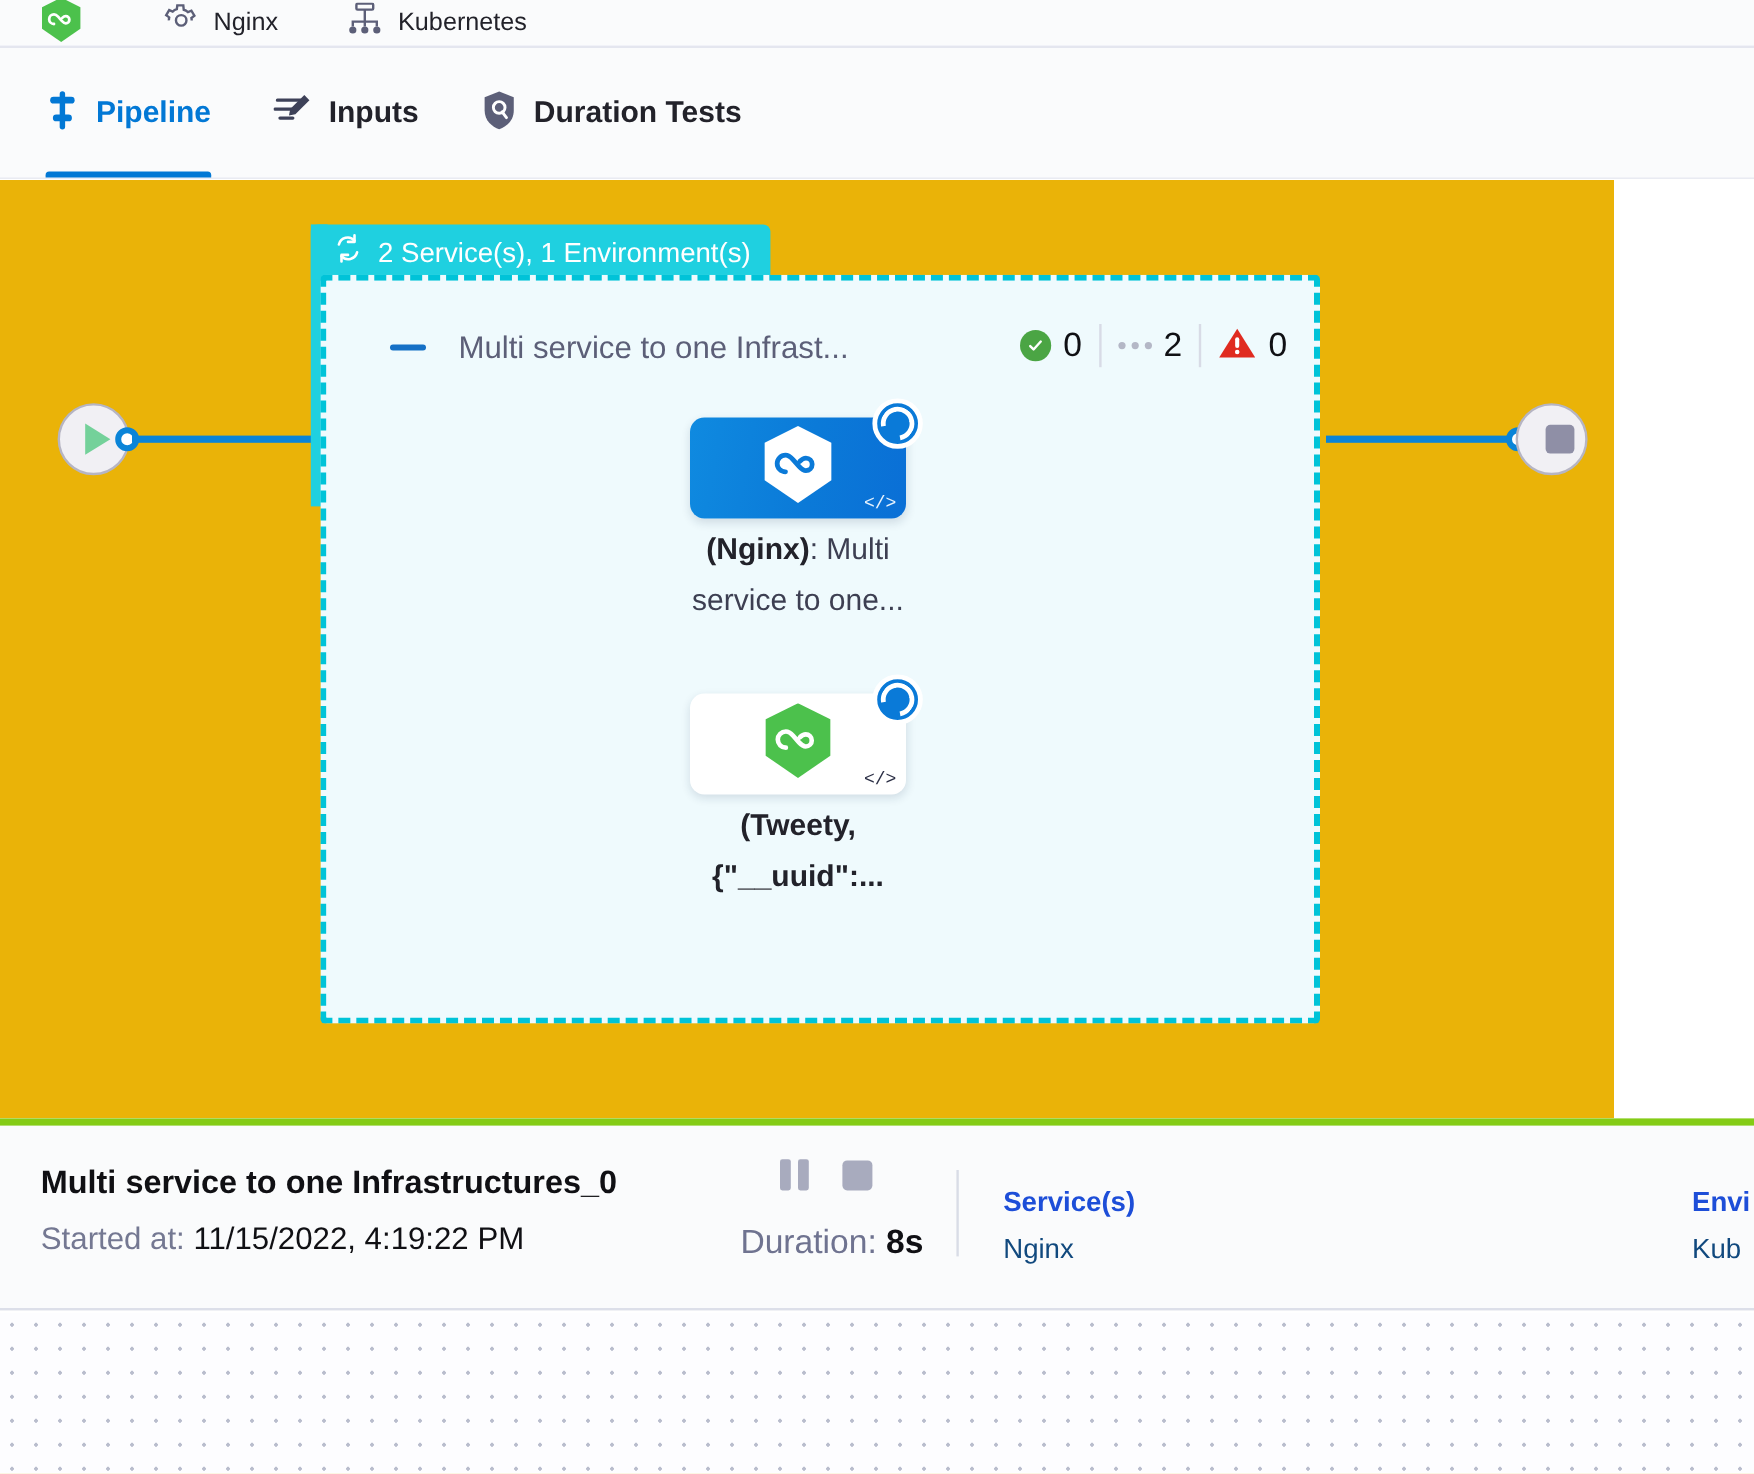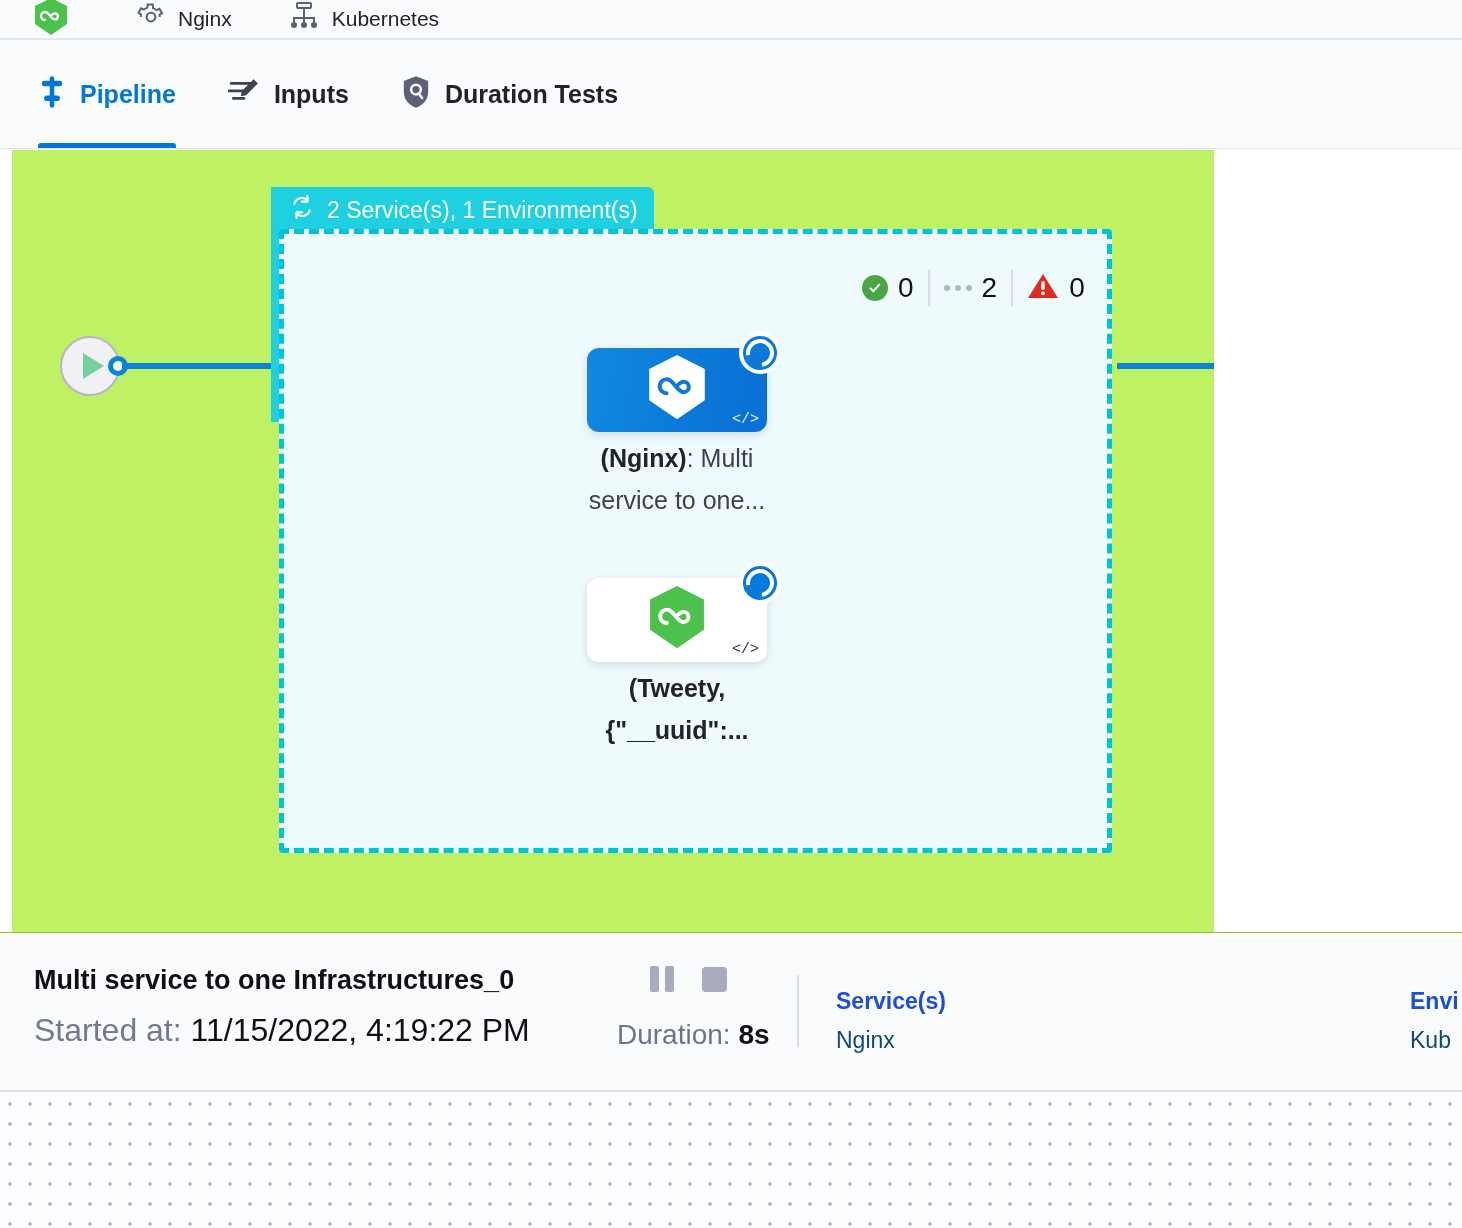--- a/index.html
+++ b/index.html
@@ -48,22 +48,22 @@
     font-size: 25px; font-weight: 700; color: #22222a; white-space: nowrap;
   }
   .tab.active .tab-label { color: #0278d5; }
   .tab.active::after {
     content: ""; position: absolute; left: 0; right: 0; bottom: 0;
     height: 5px; background: #0278d5; border-radius: 3px 3px 0 0;
   }
 
   
   .canvas {
-    position: absolute; top: 150px; left: 12px; width: 1202px; height: 782px;
-    background: #bef264;
+    position: absolute; top: 150px; left: 0; width: 1345px; height: 782px;
+    background: #eab308;
     overflow: hidden;
   }
 
   
   .term-node {
     position: absolute; width: 60px; height: 60px; border-radius: 50%;
     background: #f1f0f4; border: 2px solid #b6b5c3;
     display: flex; align-items: center; justify-content: center;
   }
   .play-tri {
@@ -163,30 +163,30 @@
   .step-label {
     margin-top: 5px; width: 230px; text-align: center;
     font-size: 25px; line-height: 42px; color: #3d3f52;
   }
   .step-label b { font-weight: 700; color: #22222a; }
 
   
   .detail {
     position: absolute; top: 932px; left: 0; width: 1462px; height: 160px;
     background: #fafbfc;
-    border-top: 1px solid #84cc16;
+    border-top: 6px solid #84cc16;
     border-bottom: 2px solid #dcdfe9;
   }
   .detail-title {
     position: absolute; left: 34px; top: 32px;
     font-size: 27px; font-weight: 700; color: #101014; white-space: nowrap;
   }
   .detail-sub {
     position: absolute; left: 34px; top: 79px;
-    font-size: 32px; color: #101014; white-space: nowrap;
+    font-size: 26px; color: #101014; white-space: nowrap;
   }
   .detail-sub .muted { color: #747892; }
   .playback {
     position: absolute; left: 650px; top: 966px;
     display: flex; align-items: center; gap: 28px;
   }
   .pause-ico { display: flex; gap: 6px; }
   .pause-ico i { display: block; width: 9px; height: 26px; border-radius: 2px; background: #a8abbe; }
   .stop-ico { width: 25px; height: 25px; border-radius: 4px; background: #a8abbe; }
   .duration {
@@ -301,20 +301,24 @@
           <path d="M5 9a7 7 0 0 1 12-3" fill="none" stroke="#ffffff" stroke-width="2" stroke-linecap="round"></path>
           <path d="M19 15a7 7 0 0 1-12 3" fill="none" stroke="#ffffff" stroke-width="2" stroke-linecap="round"></path>
           <path d="M17 2v5h-5M7 22v-5h5" fill="none" stroke="#ffffff" stroke-width="2" stroke-linecap="round" stroke-linejoin="round"></path>
         </svg>
       </span>
       <span>2 Service(s), 1 Environment(s)</span>
     </div>
 
     <div class="stage-box" style="left:267px; top:79px; width:833px; height:624px;"></div>
 
+    <div class="stage-head" style="left:325px; top:124px;">
+      <div class="collapse-dash"></div>
+      <div class="stage-title" style="margin-left:27px;">Multi service to one Infrast...</div>
+    </div>
 
     <div class="counters" style="left:836px; top:120px;">
       <div class="counter">
         <span class="ok-badge">
           <svg width="16" height="16" viewBox="0 0 16 16">
             <path d="M3.5 8.4l2.8 2.8 6-6.6" fill="none" stroke="#ffffff" stroke-width="2" stroke-linecap="round" stroke-linejoin="round"></path>
           </svg>
         </span>
         <span class="num">0</span>
       </div>

